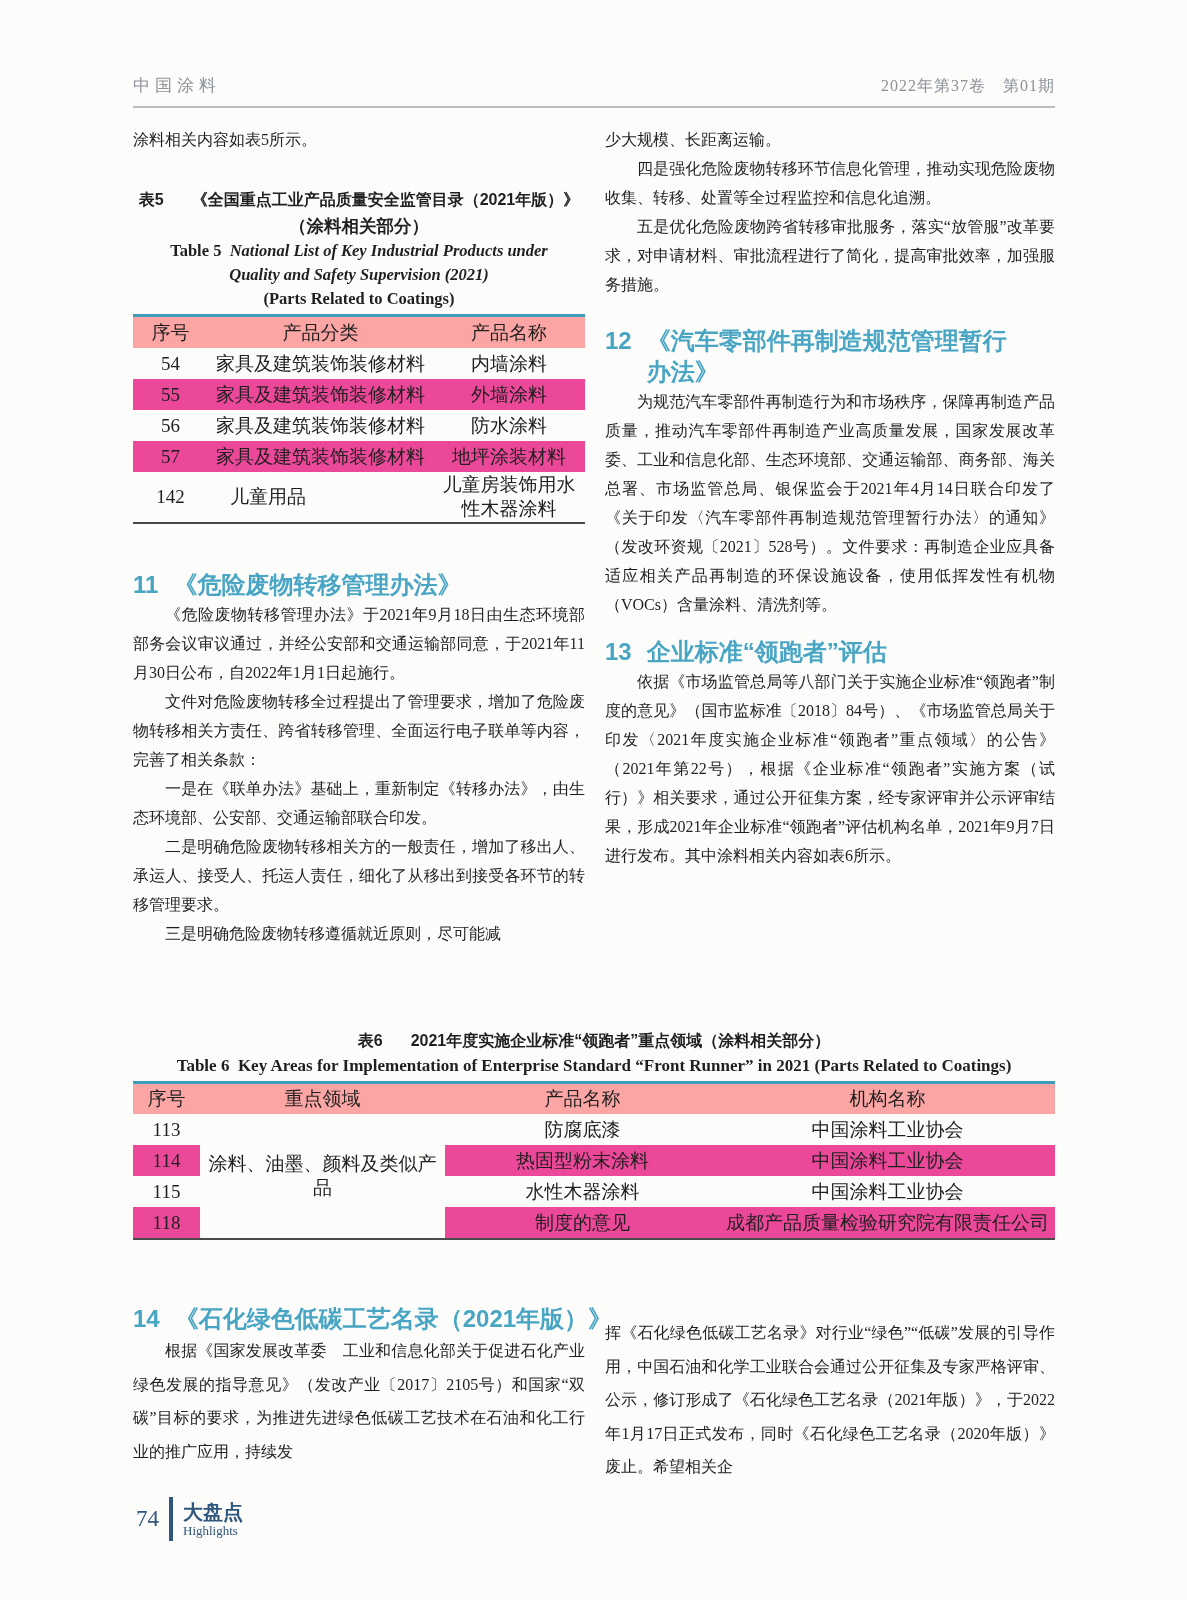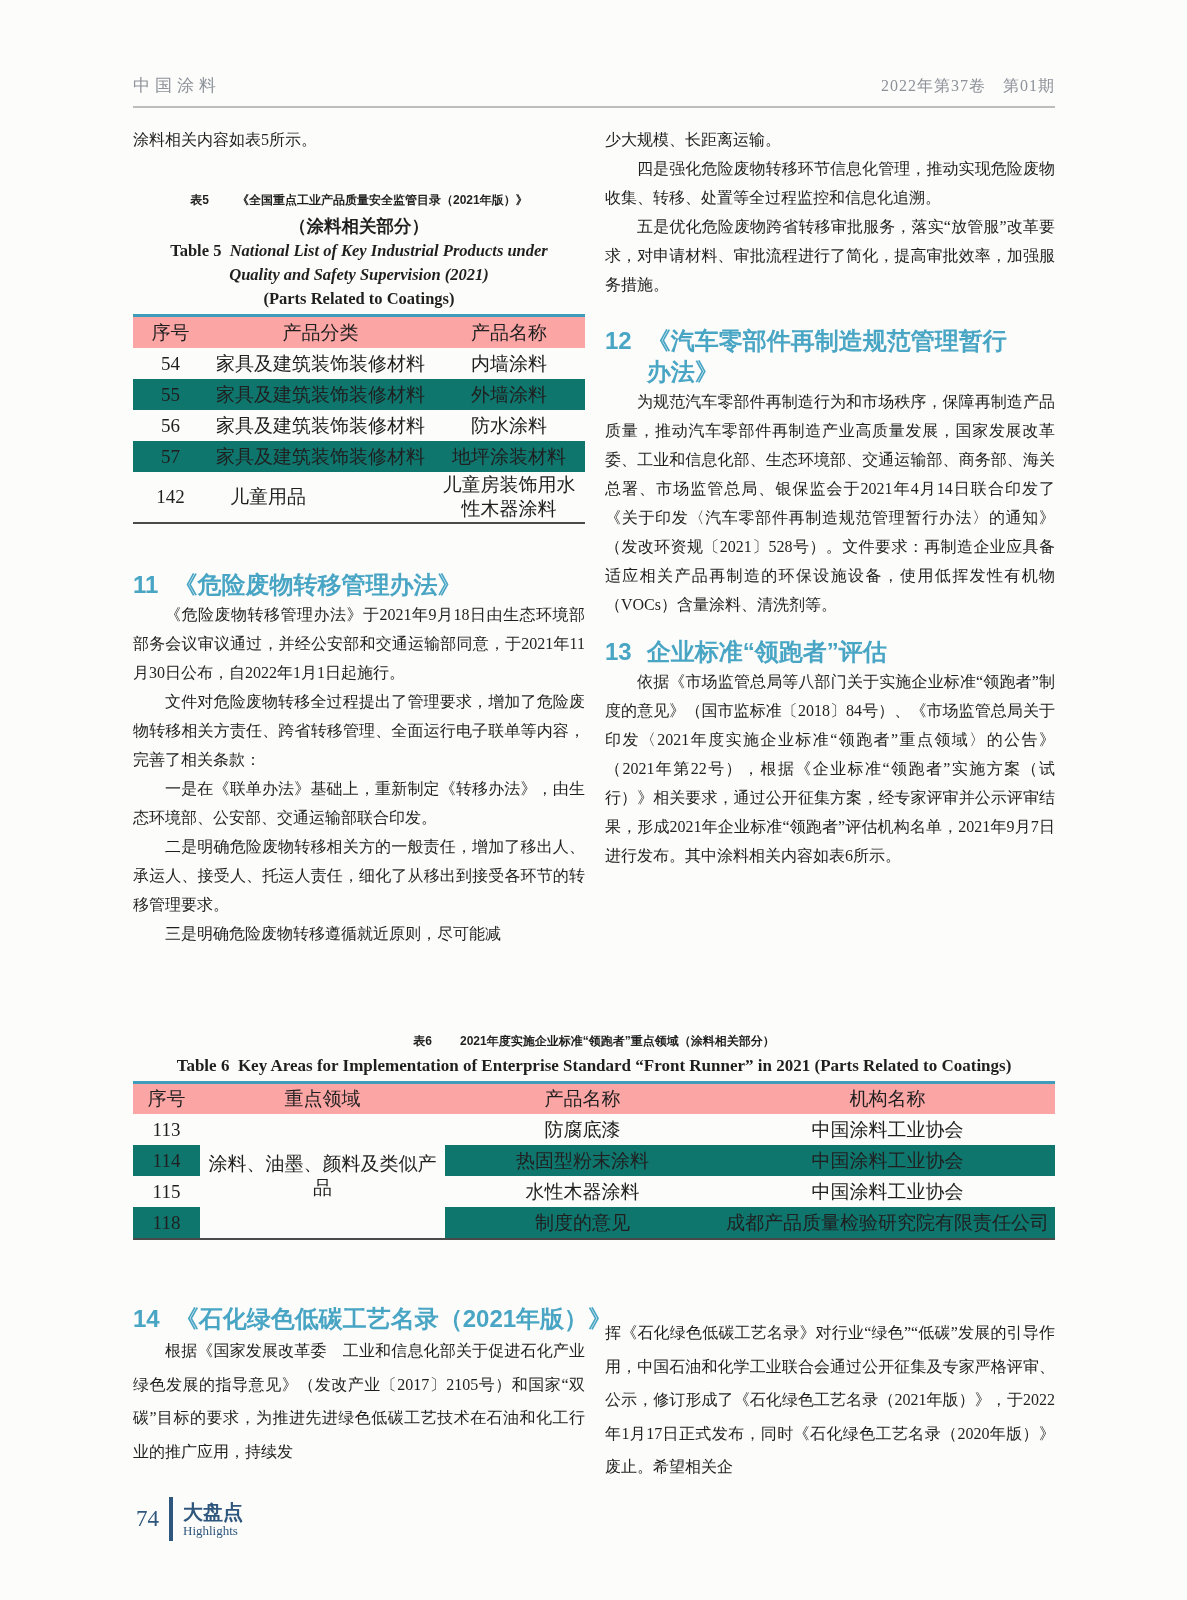--- a/index.html
+++ b/index.html
@@ -24,30 +24,30 @@
   .sec-head{display:flex;gap:15px;color:#49a5c4;
             font-family:"Liberation Sans","DejaVu Sans",sans-serif;
             font-weight:bold;font-size:24px;line-height:31px;}
   .sec-head .num{flex:0 0 auto;}
   .sec-head.wrap2 .ttl{max-width:382px;}
   .sec-head.nowrap .ttl{white-space:nowrap;}
 
   
   .tbl-title{display:flex;justify-content:center;gap:28px;
              font-family:"Liberation Sans","DejaVu Sans",sans-serif;
-             font-weight:bold;font-size:12px;line-height:26px;white-space:nowrap;}
+             font-weight:bold;font-size:16px;line-height:26px;white-space:nowrap;}
   .tbl-title2{text-align:center;font-family:"Liberation Sans","DejaVu Sans",sans-serif;
               font-weight:bold;font-size:17.5px;line-height:26px;}
   .tbl-cap{text-align:center;font-weight:bold;font-size:16.5px;line-height:24px;}
   .tbl-cap .it{font-style:italic;}
   table{border-collapse:collapse;width:100%;margin-top:3px;
         border-top:3px solid #3f9dbb;border-bottom:2px solid #4a4a4a;font-size:19px;}
   thead th{background:#fca5a5;font-weight:normal;height:31px;text-align:center;padding:0 4px;}
   td{text-align:center;height:29px;padding:1px 4px;line-height:24px;}
-  tr.alt td, td.alt{background:#0f766e;}
+  tr.alt td, td.alt{background:#ec4899;}
   .t5-wrap{margin-top:33px;}
 
   .t6{position:absolute;left:133px;top:1028px;width:922px;}
   .t6 thead th{height:30px;}
 
   
   .botL{position:absolute;left:133px;top:1303px;width:452px;}
   .botR{position:absolute;left:605px;top:1316px;width:450px;}
 
   

